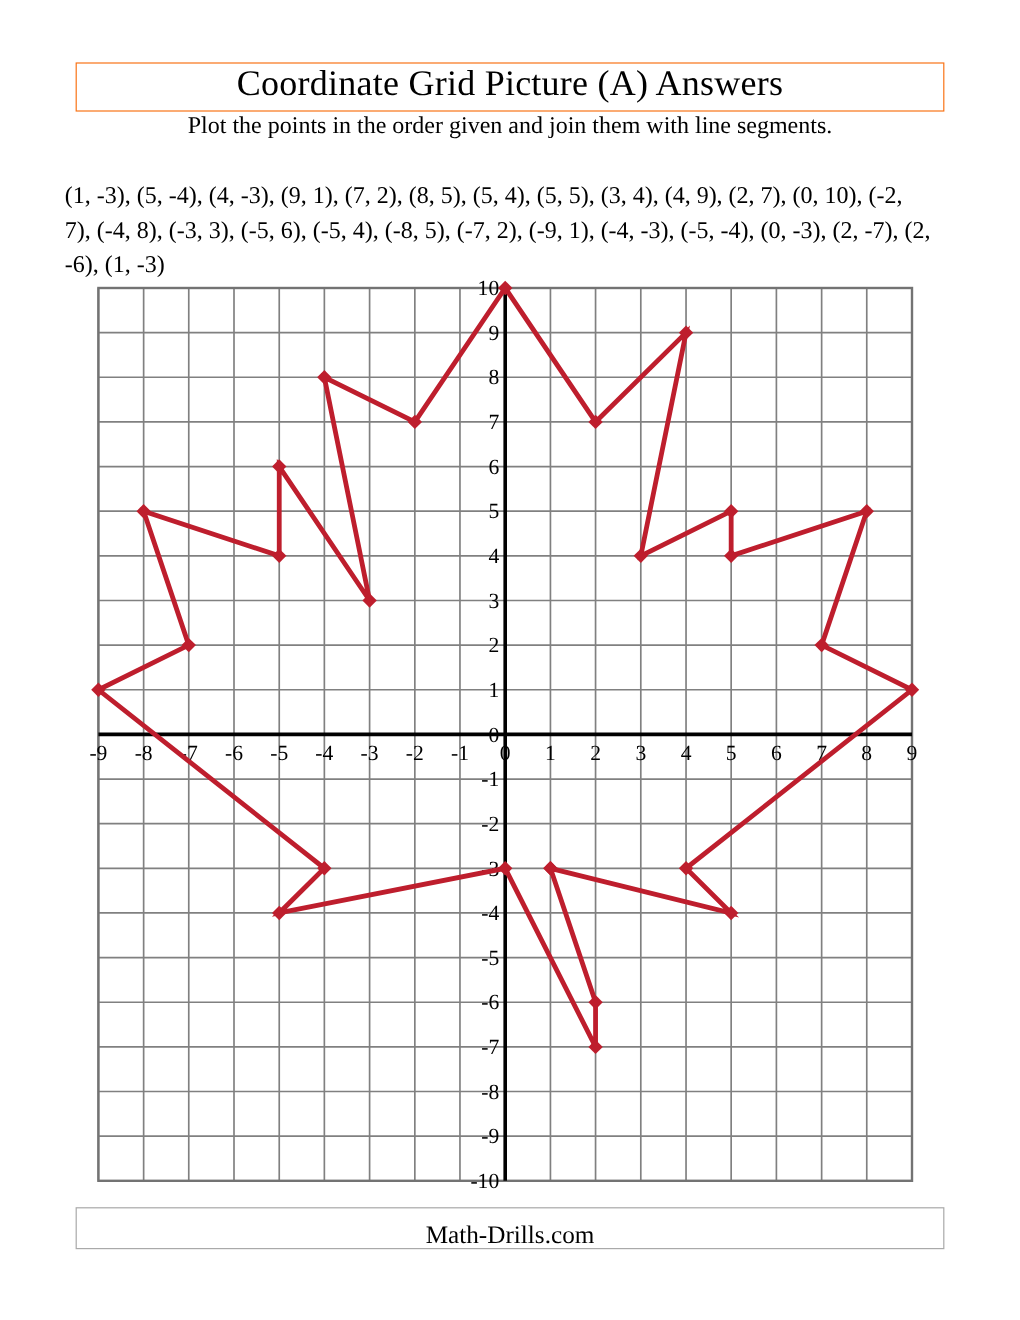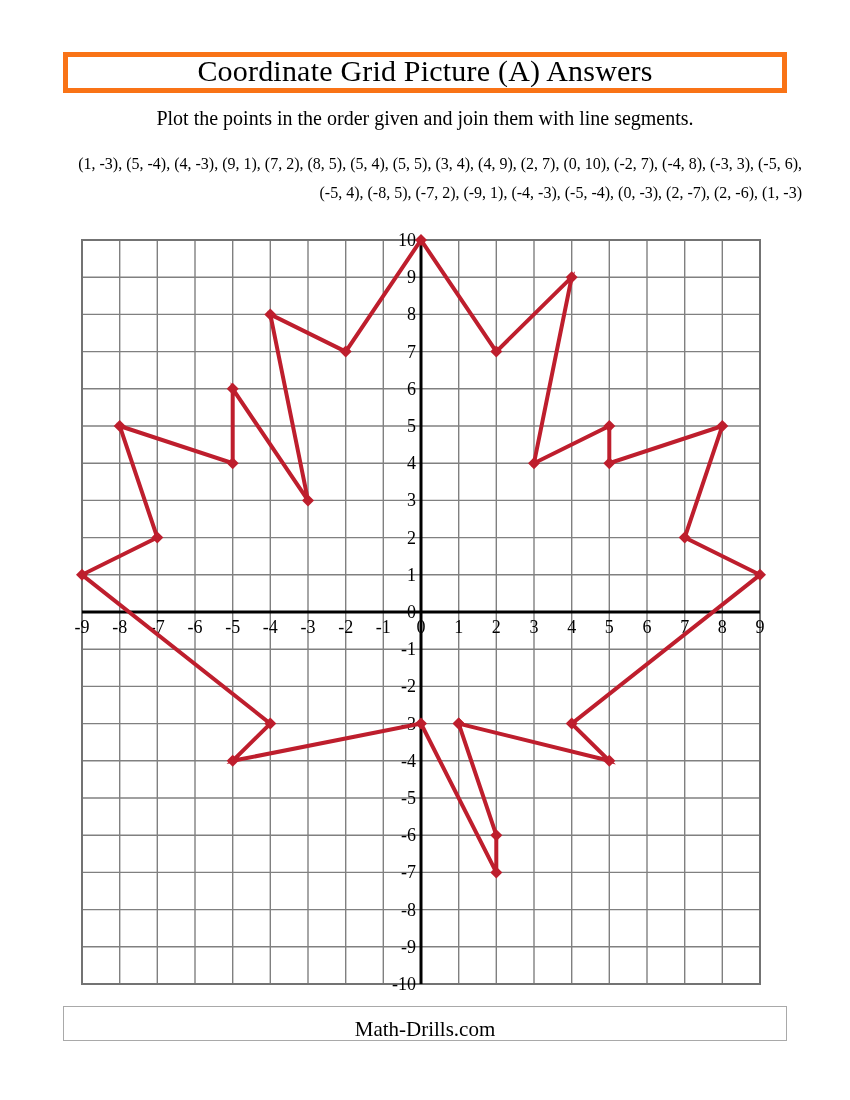--- a/index.html
+++ b/index.html
@@ -7,33 +7,33 @@
   .page {
     position:relative;
     width:850px; height:1100px;
     background:#ffffff;
     font-family:"Liberation Serif", serif;
     color:#000000;
     overflow:hidden;
   }
   .title-box {
     position:absolute; left:63px; top:52px; width:724px; height:41px;
-    border:5px solid #f97316;
-    display:flex; align-items:flex-end; justify-content:center;
+    border:1px solid #f97316;
+    display:flex; align-items:flex-start; justify-content:center;
   }
   .title-box h1 {
     font-size:30px; font-weight:normal; letter-spacing:0.2px;
   }
   .subtitle {
-    position:absolute; left:63px; top:107px; width:724px;
+    position:absolute; left:63px; top:94px; width:724px;
     text-align:center; font-size:20px;
   }
   .points-list {
-    position:absolute; left:78px; top:149px; width:724px;
-    text-align:right; font-size:16px; line-height:29px;
+    position:absolute; left:54px; top:149px; width:724px;
+    text-align:left; font-size:20px; line-height:29px;
   }
   .grid-wrap {
     position:absolute; left:82px; top:240px;
   }
   svg { overflow:visible; display:block; }
   svg text {
     font-family:"Liberation Serif", serif;
     font-size:18px;
     fill:#000000;
   }

